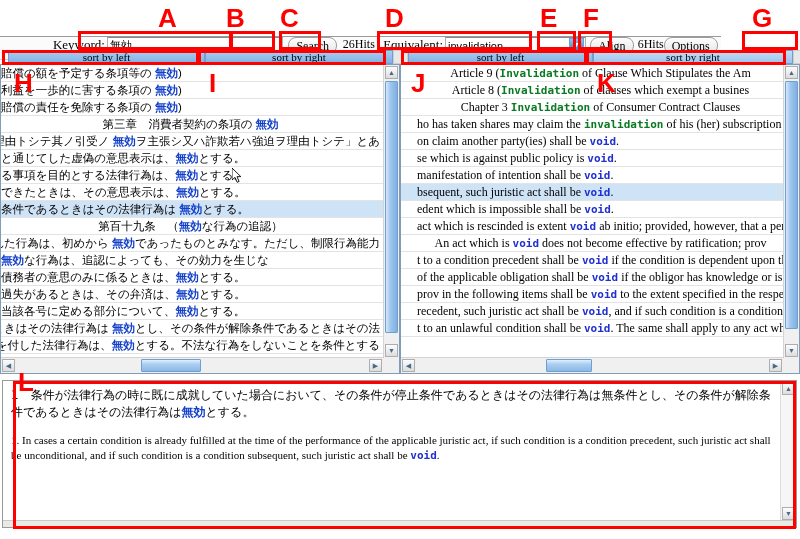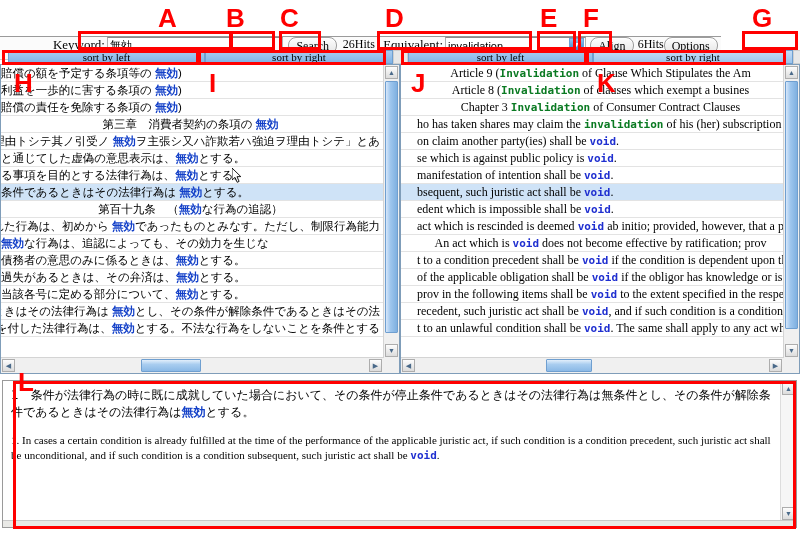--- a/index.html
+++ b/index.html
@@ -168,20 +168,21 @@
 
     <div class="pane pane-left">
       <div class="rows" id="left-rows">
           <div class="row row-l"><span class="inner"><span>賠償の額を予定する条項等の </span><span class="kw-ja">無効</span><span>)</span></span></div>
           <div class="row row-l"><span class="inner"><span>利益を一歩的に害する条項の </span><span class="kw-ja">無効</span><span>)</span></span></div>
           <div class="row row-l"><span class="inner"><span>賠償の責任を免除する条項の </span><span class="kw-ja">無効</span><span>)</span></span></div>
           <div class="row row-l row-c"><span class="inner"><span>第三章　消費者契約の条項の </span><span class="kw-ja">無効</span><span></span></span></div>
           <div class="row row-l"><span class="inner"><span>要件ノ欠缺ヲ理由トシテ其ノ引受ノ </span><span class="kw-ja">無効</span><span>ヲ主張シ又ハ詐欺若ハ強迫ヲ理由トシテ」とあ</span></span></div>
           <div class="row row-l"><span class="inner"><span>と通じてした虚偽の意思表示は、</span><span class="kw-ja">無効</span><span>とする。</span></span></div>
           <div class="row row-l"><span class="inner"><span>る事項を目的とする法律行為は、</span><span class="kw-ja">無効</span><span>とする。</span></span></div>
+          <div class="row row-l"><span class="inner"><span>できたときは、その意思表示は、</span><span class="kw-ja">無効</span><span>とする。</span></span></div>
           <div class="row row-l sel"><span class="inner"><span>条件であるときはその法律行為は </span><span class="kw-ja">無効</span><span>とする。</span></span></div>
           <div class="row row-l row-c"><span class="inner"><span>第百十九条　（</span><span class="kw-ja">無効</span><span>な行為の追認）</span></span></div>
           <div class="row row-l"><span class="inner"><span>取り消された行為は、初めから </span><span class="kw-ja">無効</span><span>であったものとみなす。ただし、制限行為能力</span></span></div>
           <div class="row row-l"><span class="inner"><span></span><span class="kw-ja">無効</span><span>な行為は、追認によっても、その効力を生じな</span></span></div>
           <div class="row row-l"><span class="inner"><span>債務者の意思のみに係るときは、</span><span class="kw-ja">無効</span><span>とする。</span></span></div>
           <div class="row row-l"><span class="inner"><span>過失があるときは、その弁済は、</span><span class="kw-ja">無効</span><span>とする。</span></span></div>
           <div class="row row-l"><span class="inner"><span>当該各号に定める部分について、</span><span class="kw-ja">無効</span><span>とする。</span></span></div>
           <div class="row row-l"><span class="inner"><span>条件であるときはその法律行為は </span><span class="kw-ja">無効</span><span>とし、その条件が解除条件であるときはその法</span></span></div>
           <div class="row row-l"><span class="inner"><span>不法な条件を付した法律行為は、</span><span class="kw-ja">無効</span><span>とする。不法な行為をしないことを条件とする</span></span></div>
         </div>
@@ -202,21 +203,21 @@
       <div class="rows" id="right-rows">
           <div class="row row-r row-c"><span class=""><span>Article 9 (</span><span class="kw-inv">Invalidation</span><span> of Clause Which Stipulates the Am</span></span></div>
           <div class="row row-r row-c"><span class=""><span>Article 8 (</span><span class="kw-inv">Invalidation</span><span> of clauses which exempt a busines</span></span></div>
           <div class="row row-r row-c"><span class=""><span>Chapter 3 </span><span class="kw-inv">Invalidation</span><span> of Consumer Contract Clauses</span></span></div>
           <div class="row row-r"><span class=""><span>ho has taken shares may claim the </span><span class="kw-inv">invalidation</span><span> of his (her) subscription on ground</span></span></div>
           <div class="row row-r"><span class=""><span>on claim another party(ies) shall be </span><span class="kw-void">void</span><span>.</span></span></div>
           <div class="row row-r"><span class=""><span>se which is against public policy is </span><span class="kw-void">void</span><span>.</span></span></div>
           <div class="row row-r"><span class=""><span>manifestation of intention shall be </span><span class="kw-void">void</span><span>.</span></span></div>
           <div class="row row-r sel"><span class=""><span>bsequent, such juristic act shall be </span><span class="kw-void">void</span><span>.</span></span></div>
           <div class="row row-r"><span class=""><span>edent which is impossible shall be </span><span class="kw-void">void</span><span>.</span></span></div>
-          <div class="row row-r"><span class=""><span>act which is rescinded is deemed </span><span class="kw-void">void</span><span> ab initio; provided, however, that a person wit</span></span></div>
+          <div class="row row-r"><span class=""><span>act which is rescinded is extent </span><span class="kw-void">void</span><span> ab initio; provided, however, that a person wit</span></span></div>
           <div class="row row-r row-c"><span class=""><span>An act which is </span><span class="kw-void">void</span><span> does not become effective by ratification; prov</span></span></div>
           <div class="row row-r"><span class=""><span>t to a condition precedent shall be </span><span class="kw-void">void</span><span> if the condition is dependent upon the will of t</span></span></div>
           <div class="row row-r"><span class=""><span>of the applicable obligation shall be </span><span class="kw-void">void</span><span> if the obligor has knowledge or is grossly negl</span></span></div>
           <div class="row row-r"><span class=""><span>prov in the following items shall be </span><span class="kw-void">void</span><span> to the extent specified in the respective item:</span></span></div>
           <div class="row row-r"><span class=""><span>recedent, such juristic act shall be </span><span class="kw-void">void</span><span>, and if such condition is a condition subseque</span></span></div>
           <div class="row row-r"><span class=""><span>t to an unlawful condition shall be </span><span class="kw-void">void</span><span>. The same shall apply to any act which is subj</span></span></div>
         </div>
       <div class="vscroll">
         <div class="sb-btn">▲</div>
         <div class="vthumb" style="top:16px;height:248px"></div>

